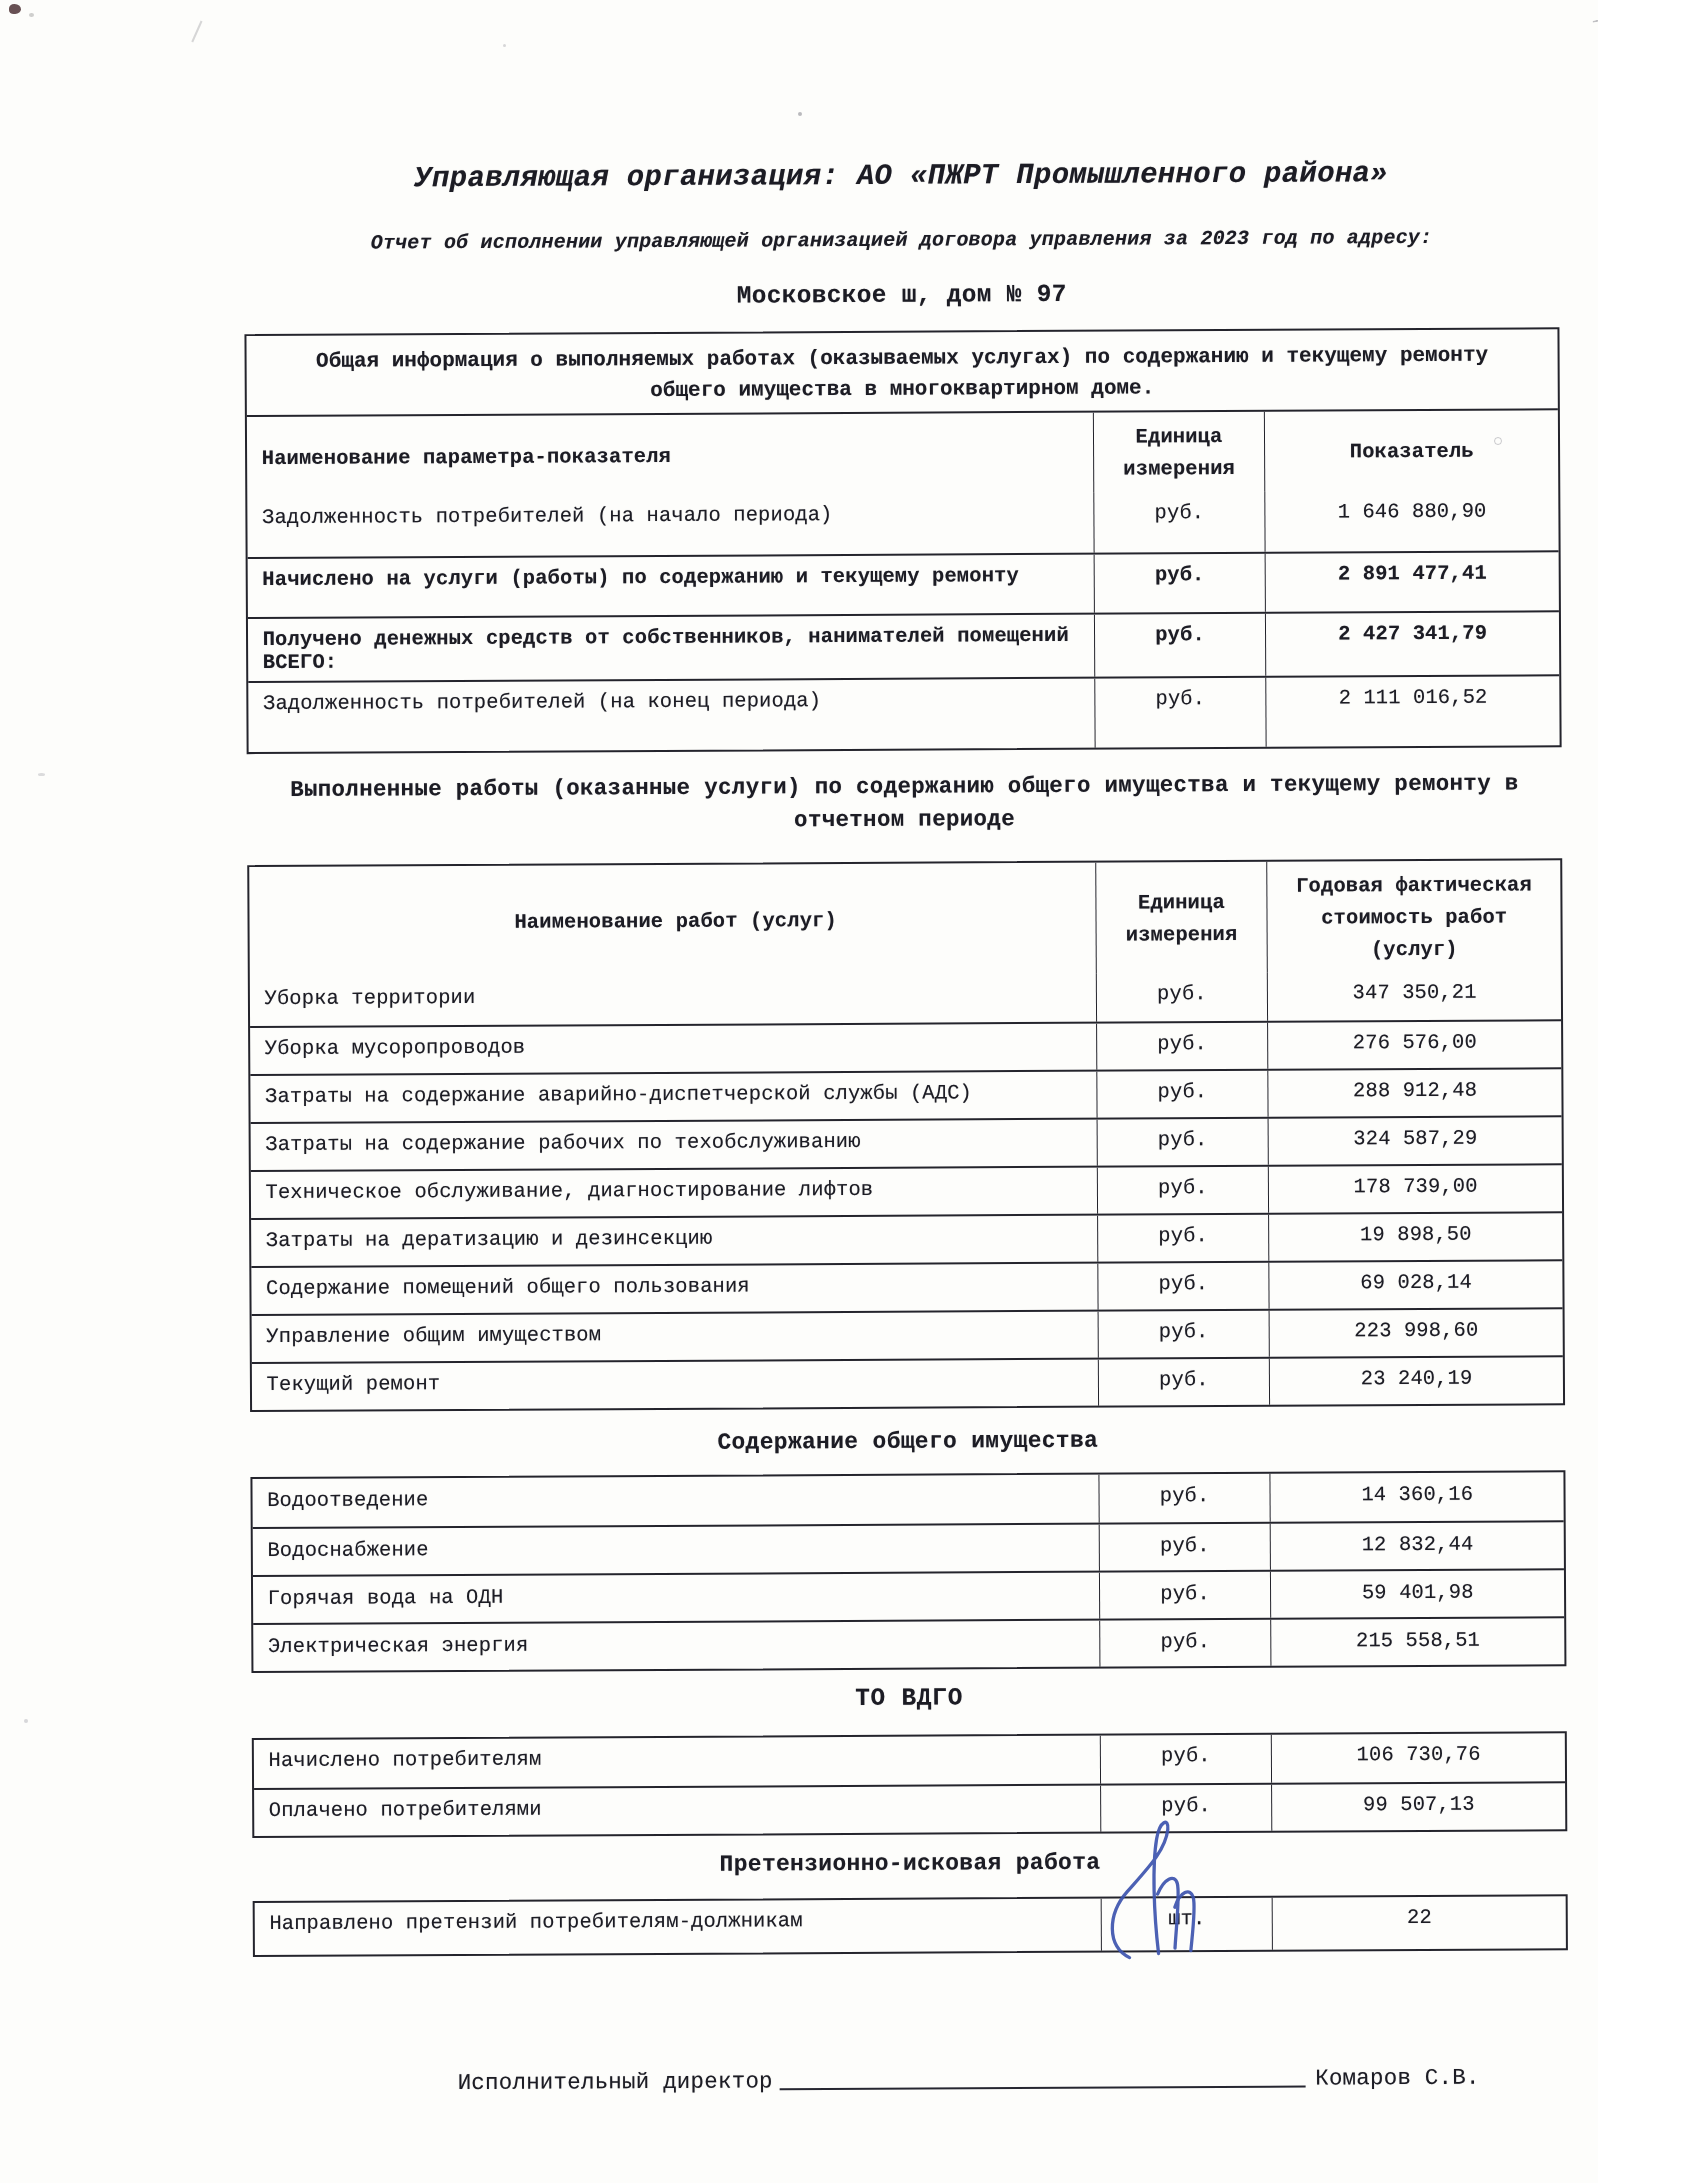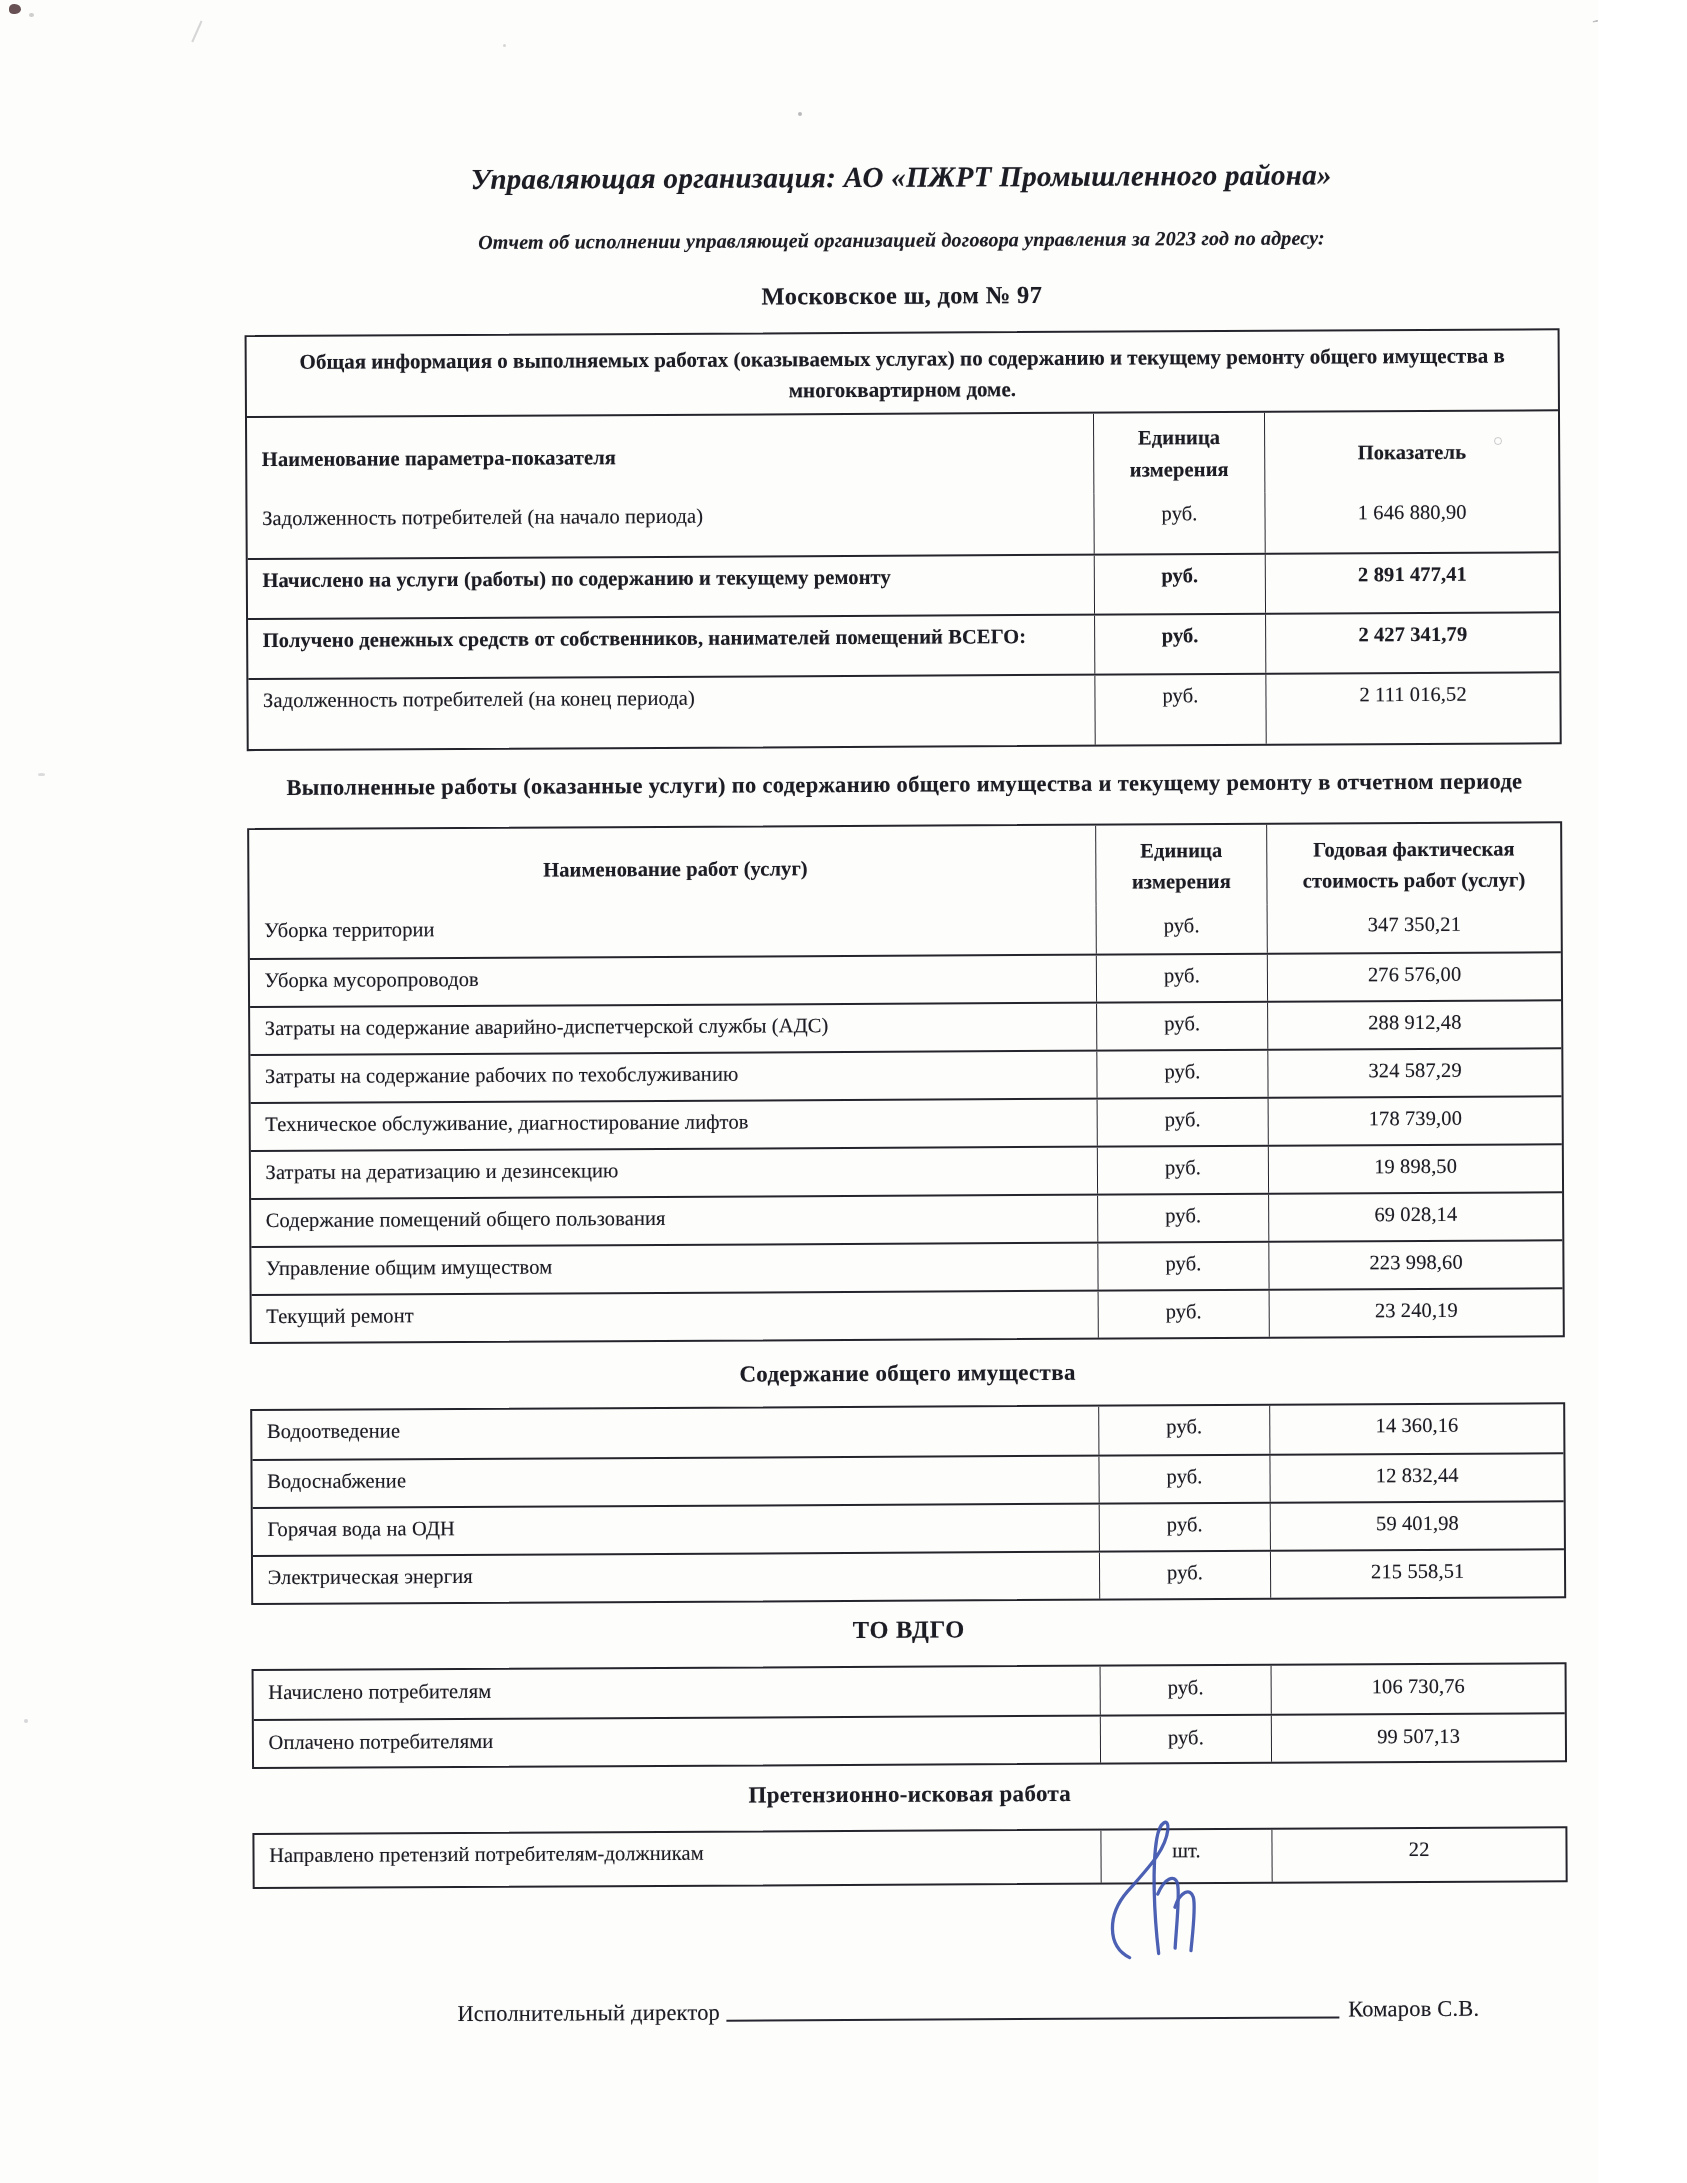--- a/index.html
+++ b/index.html
@@ -5,21 +5,21 @@
   html, body {
     margin: 0; padding: 0;
     width: 1687px; height: 2183px;
     overflow: hidden;
     background: #ffffff;
   }
   .page {
     position: relative;
     width: 1586px; height: 2183px;
     background: #fdfdfb;
-    font-family: Liberation Serif, serif;
+    font-family: Liberation Mono, monospace;
     color: #1c1c24;
     overflow: hidden;
     padding-left: 12px;
   }
   .content {
     position: absolute; left: 0; top: 0; width: 1687px;
     transform: rotate(-0.3deg);
     transform-origin: 50% 30%;
   }
   .doc {

